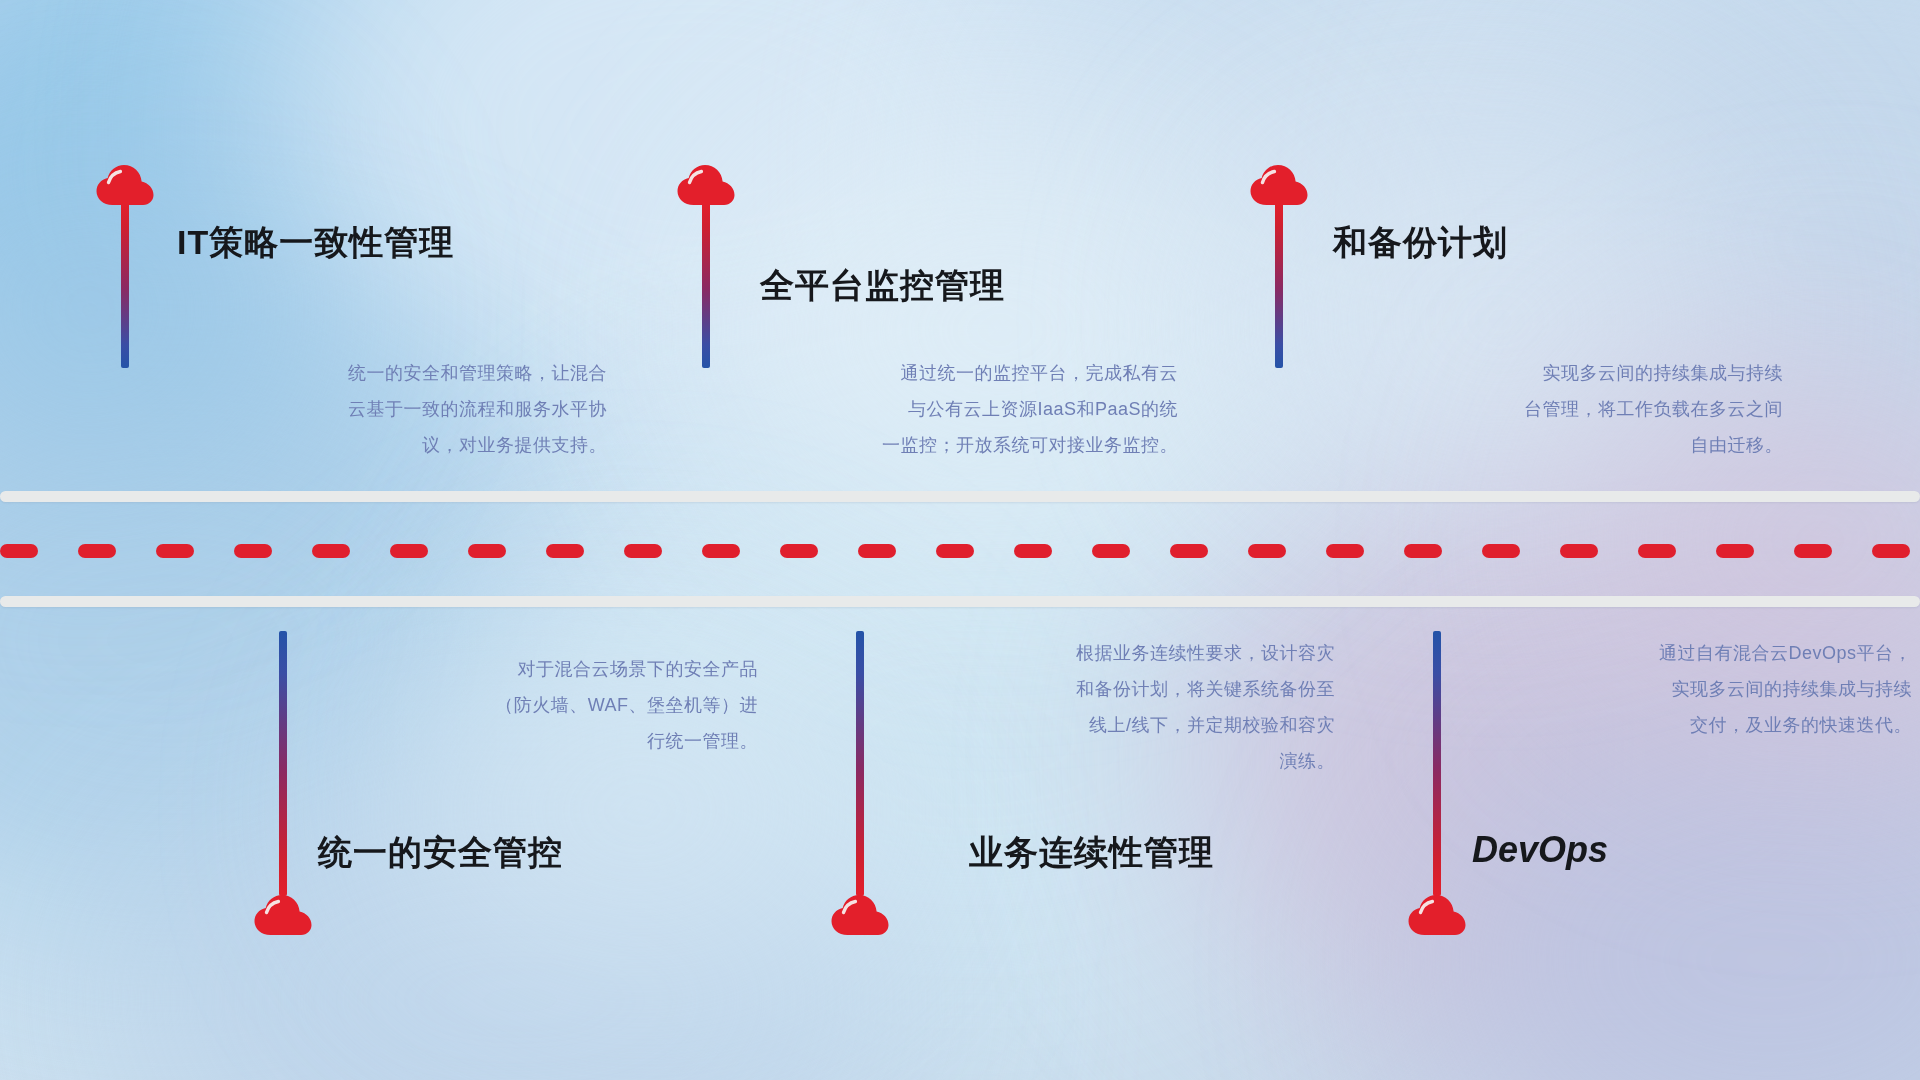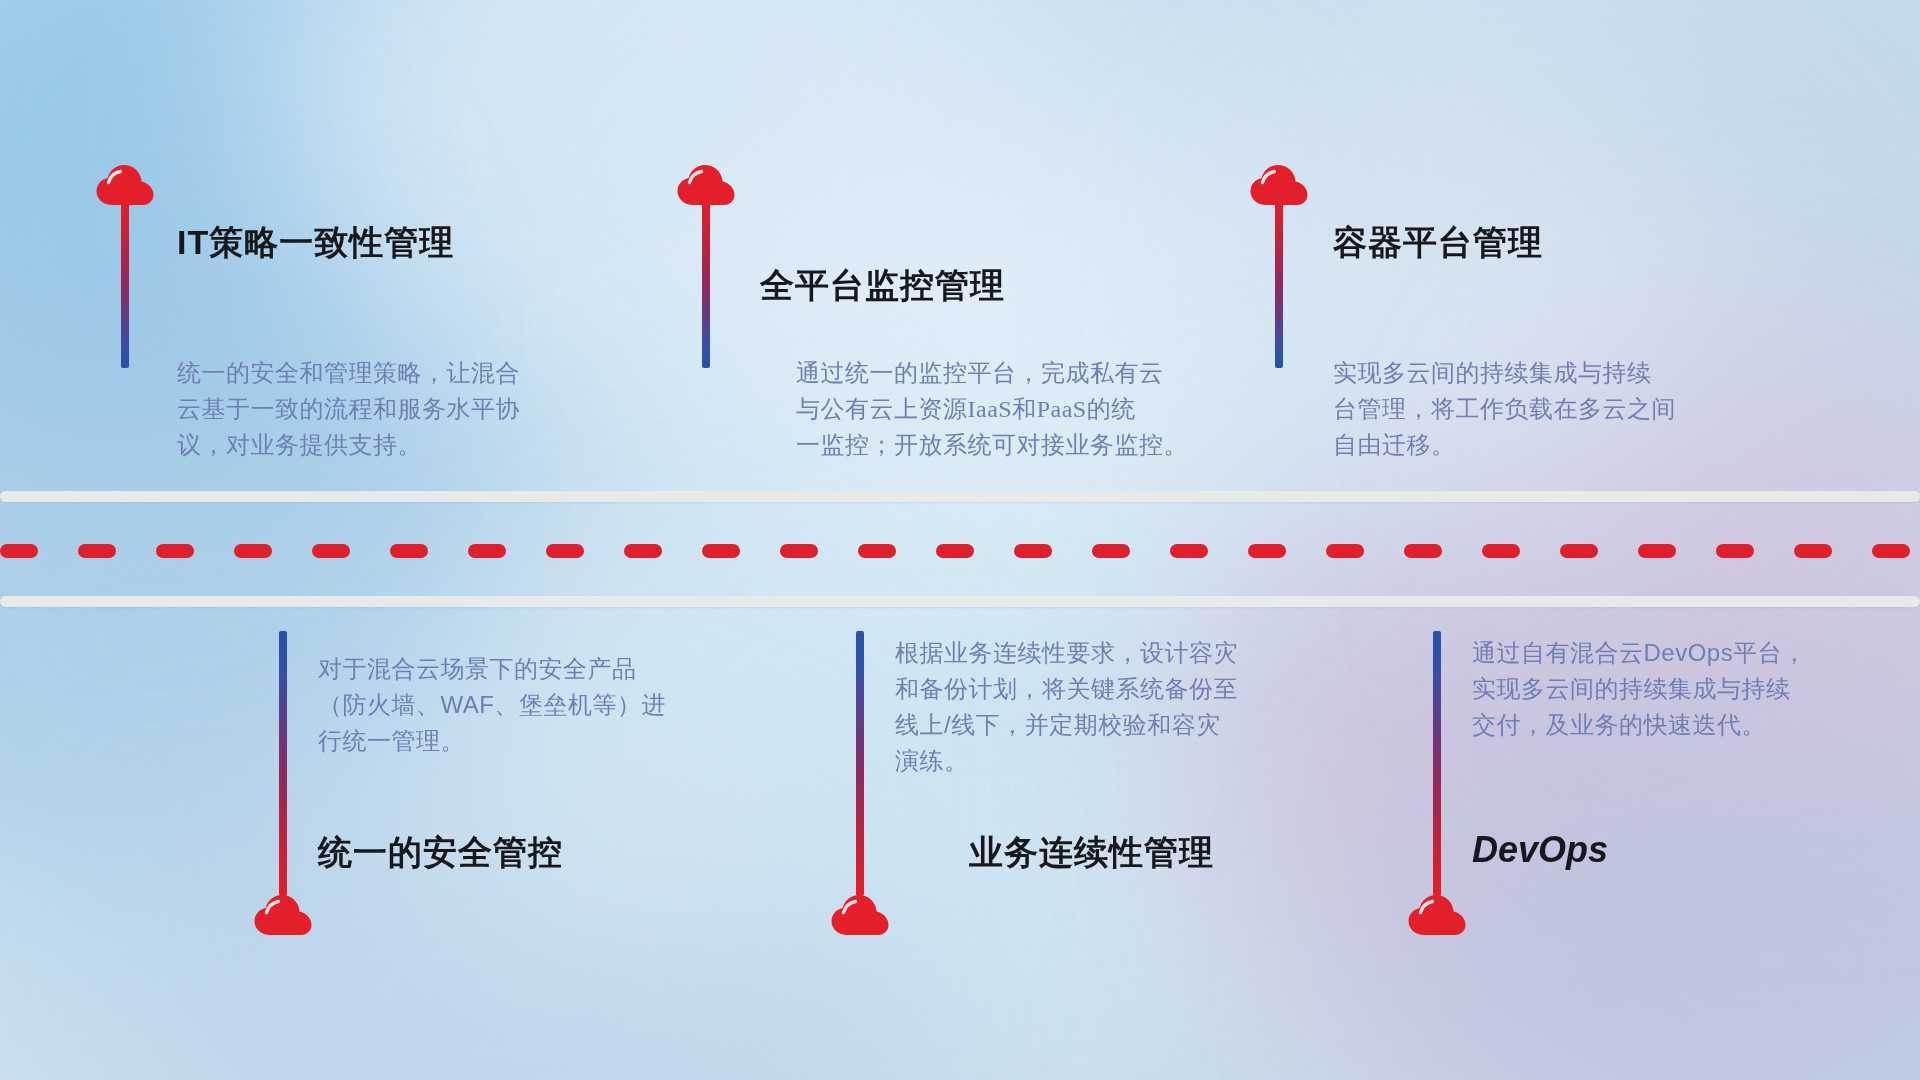--- a/index.html
+++ b/index.html
@@ -1,21 +1,21 @@
 <!DOCTYPE html>
 <html><head>
 <meta charset="utf-8">
 <style>
   html,body{margin:0;padding:0;}
   body{
     width:1920px;height:1080px;overflow:hidden;
     font-family:"Liberation Sans","DejaVu Sans",sans-serif;
     position:relative;background:#bcd8ee;
   }
-  #stage{position:absolute;inset:0;width:1920px;height:1080px;overflow:hidden;}
+  #stage{position:absolute;inset:0;width:1920px;height:1080px;overflow:hidden;text-align:right;}
 
   
   .bg-base{position:absolute;inset:0;
     background:linear-gradient(160deg,#c3dcf0 0%,#bfd9ef 25%,#cfe4f2 50%,#c9dcec 75%,#c6d9ea 100%);}
   .blob{position:absolute;border-radius:50%;filter:blur(110px);}
   .b1{left:-180px;top:-150px;width:760px;height:640px;background:#8fc5e8;opacity:.85;}
   .b2{left:250px;top:-220px;width:900px;height:700px;background:#d9e9f6;opacity:.9;}
   .b3{left:980px;top:-140px;width:900px;height:620px;background:#cfe0f0;opacity:.85;}
   .b4{left:1500px;top:-60px;width:700px;height:600px;background:#c2d5ea;opacity:.8;}
   .b5{left:-240px;top:330px;width:820px;height:620px;background:#a9cde8;opacity:.8;}
@@ -36,21 +36,21 @@
   .pin{position:absolute;}
   .cloud{position:absolute;width:60px;height:44px;}
   .stem{position:absolute;width:8px;border-radius:2px;}
   .stem.down{background:linear-gradient(to bottom,#e31f2b 0%,#d0202f 14%,#8a2a63 52%,#3a4ea5 86%,#2453a8 100%);}
   .stem.up{background:linear-gradient(to bottom,#2453a8 0%,#3a4ea5 16%,#8a2a63 52%,#d0202f 86%,#e31f2b 100%);}
 
   
   .title{position:absolute;font-weight:bold;color:#16181c;
     font-size:34px;letter-spacing:1px;white-space:nowrap;line-height:1;}
   .title.en{letter-spacing:0px;font-size:36px;font-style:italic;}
-  .body{position:absolute;color:#6f7fb5;font-size:24px;line-height:36px;
+  .body{position:absolute;color:#6f7fb5;font-size:18px;line-height:36px;
     white-space:pre-line;letter-spacing:.5px;}
 
   
   .road-line{position:absolute;left:0;width:1920px;height:11px;border-radius:6px;
     background:#e8eaea;box-shadow:0 1px 2px rgba(120,140,160,.18);}
   .dash-wrap{position:absolute;left:0;width:1920px;height:14px;display:flex;align-items:center;}
   .dash{height:14px;border-radius:7px;background:#e01f2d;margin-right:40px;flex:0 0 auto;}
 </style>
 </head>
 <body>
@@ -89,34 +89,34 @@
 
   <div class="col">
     <div class="pin" style="left:676px;top:163px;">
       <svg class="cloud" viewBox="0 0 60 44">
         <path d="M17.5 42C8.2 42 1.5 35.8 1.5 28.2c0-6.6 4.6-12 11.2-13.3C14.5 7.6 21 2 29 2c9.4 0 17 7.4 17.6 16.6C53.4 20 58.5 25.6 58.5 32c0 5.6-4.5 10-10.4 10z" fill="#e31f2b"></path>
         <path d="M13.5 19.5c1.6-5.6 6.2-9.8 11.9-11" stroke="#f7f3f2" stroke-width="3.4" stroke-linecap="round" fill="none" opacity=".92"></path>
       </svg>
       <div class="stem down" style="left:26px;top:40px;height:165px;"></div>
     </div>
     <div class="title" style="left:760px;top:225px;margin-top:43px;">全平台监控管理</div>
-    <div class="body" style="left:796px;top:355px;width:450px;font-family:Liberation Serif, serif;">通过统一的监控平台，完成私有云
+    <div class="body" style="left:728px;top:355px;width:450px;">通过统一的监控平台，完成私有云
 与公有云上资源IaaS和PaaS的统
 一监控；开放系统可对接业务监控。</div>
   </div>
 
   <div class="col">
     <div class="pin" style="left:1249px;top:163px;">
       <svg class="cloud" viewBox="0 0 60 44">
         <path d="M17.5 42C8.2 42 1.5 35.8 1.5 28.2c0-6.6 4.6-12 11.2-13.3C14.5 7.6 21 2 29 2c9.4 0 17 7.4 17.6 16.6C53.4 20 58.5 25.6 58.5 32c0 5.6-4.5 10-10.4 10z" fill="#e31f2b"></path>
         <path d="M13.5 19.5c1.6-5.6 6.2-9.8 11.9-11" stroke="#f7f3f2" stroke-width="3.4" stroke-linecap="round" fill="none" opacity=".92"></path>
       </svg>
       <div class="stem down" style="left:26px;top:40px;height:165px;"></div>
     </div>
-    <div class="title" style="left:1333px;top:225px;">容器平台管理</div>
+    <div class="title" style="left:1333px;top:225px;">和备份计划</div>
     <div class="body" style="left:1333px;top:355px;width:450px;">实现多云间的持续集成与持续
 台管理，将工作负载在多云之间
 自由迁移。</div>
   </div>
 
   <div class="road-line" style="top:491px;"></div>
   <div class="dash-wrap" style="top:544px;" id="dash-row">
       <span class="dash" style="width: 38px; margin-right: 40px; background: rgb(224, 31, 45);"></span>
       <span class="dash" style="width: 38px; margin-right: 40px; background: rgb(224, 31, 45);"></span>
       <span class="dash" style="width: 38px; margin-right: 40px; background: rgb(224, 31, 45);"></span>

